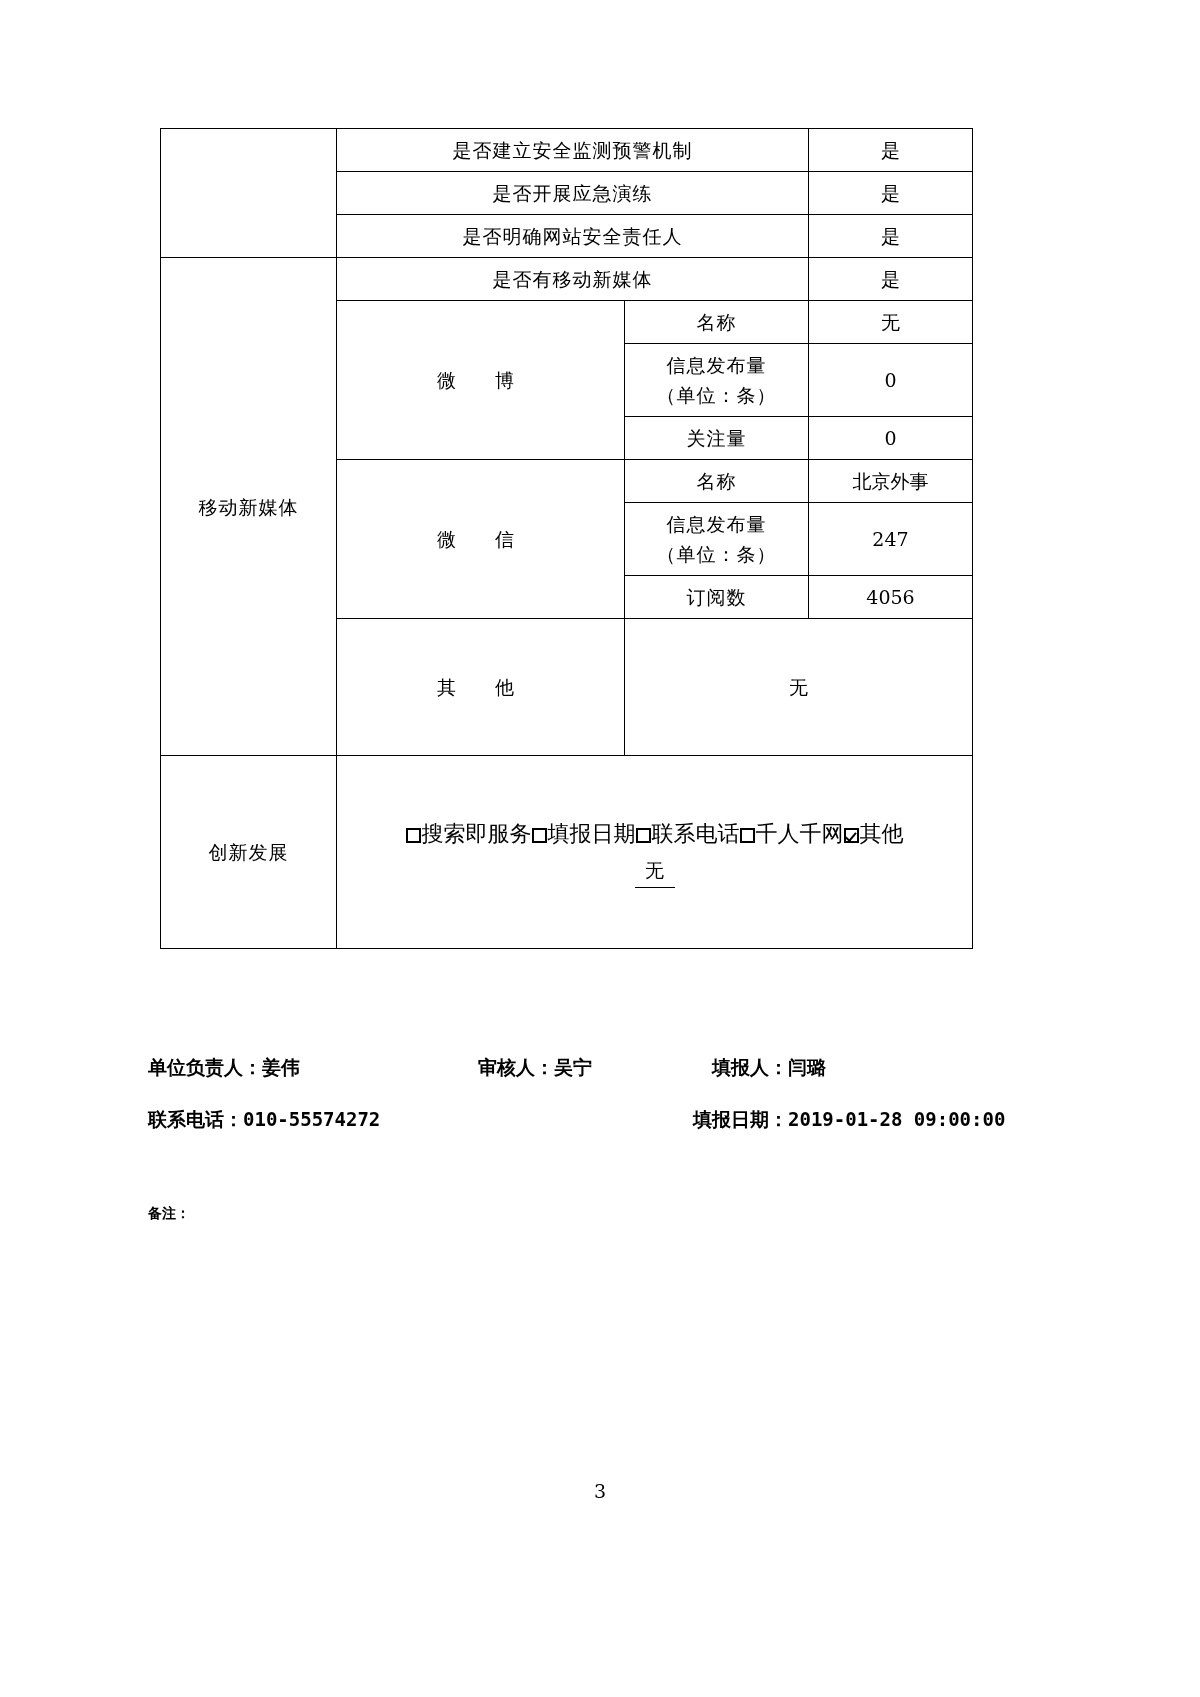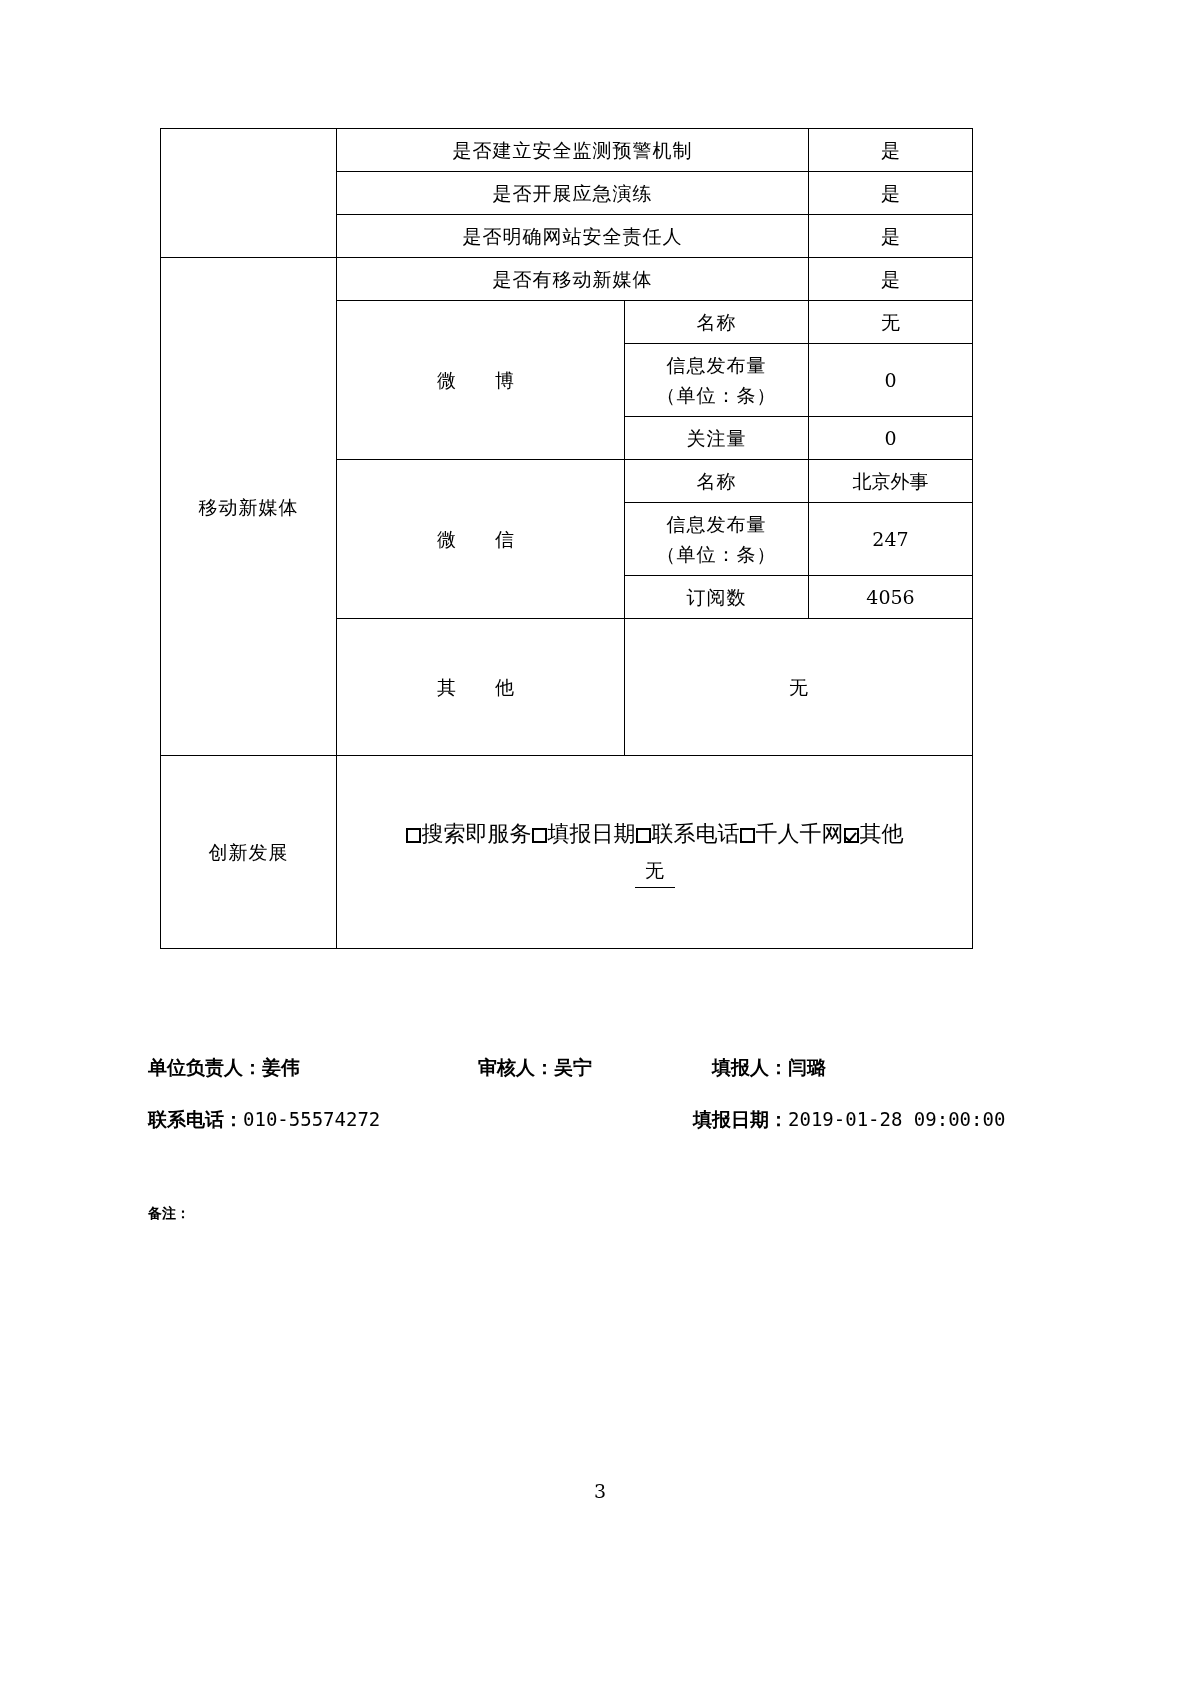--- a/index.html
+++ b/index.html
@@ -105,21 +105,21 @@
   .sig-row {
     position: relative;
     height: 52px;
   }
   .sig-item {
     position: absolute;
     white-space: nowrap;
   }
   .sig-mono {
     font-family: "DejaVu Sans Mono", "Liberation Mono", monospace;
-    font-weight: normal;
+    font-weight: bold;
     font-size: 19px;
   }
   .remark {
     position: absolute;
     left: 148px;
     top: 1205px;
     font-size: 14px;
     font-weight: bold;
   }
   .page-number {

